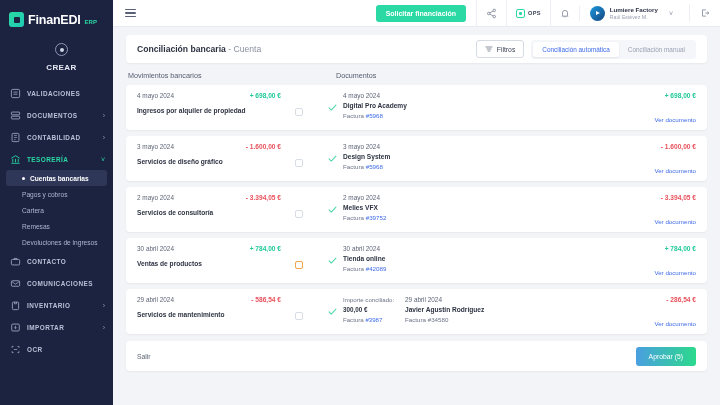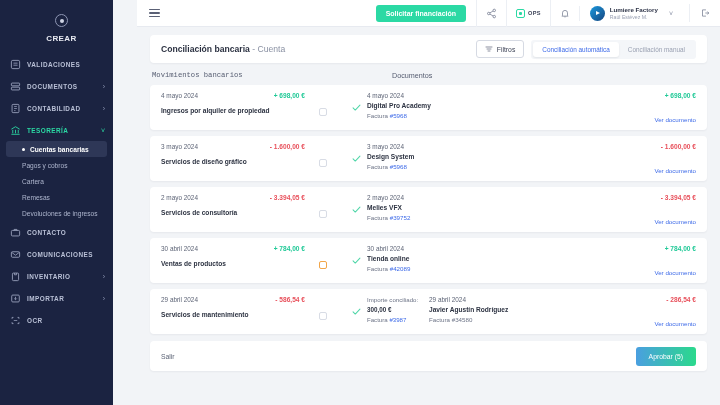--- a/index.html
+++ b/index.html
@@ -58,21 +58,21 @@
   }
   .sub-item .slbl { color: #aeb6ce; font-size: 6.6px; }
   .sub-item.sel {
     background: #2e3757; border-radius: 3px;
     margin: 0 6px 0 6px; padding-left: 16px;
   }
   .sub-item.sel .slbl { color: #ffffff; font-weight: 700; }
   .sub-dot { width: 3px; height: 3px; border-radius: 50%; background: #ffffff; display: block; }
 
   
-  .main { flex: 1; height: 405px; display: flex; flex-direction: column; background: #f2f4f7; padding-left: 24px; }
+  .main { flex: 1; height: 405px; display: flex; flex-direction: column; background: #f2f4f7; }
 
   .topbar {
     height: 27px; background: #fff; display: flex; align-items: center;
     border-bottom: 1px solid #e7eaf0; flex-shrink: 0;
   }
   .burger { padding: 0 10px 0 12px; cursor: pointer; }
   .burger span { display: block; width: 11px; height: 1.4px; background: #5a6075; margin: 2.2px 0; border-radius: 1px; }
   .topbar-spacer { flex: 1; }
   .btn-finance {
     background: #2bd9a4; color: #fff; font-size: 7px; font-weight: 700;
@@ -118,21 +118,21 @@
     border: 1px solid #d6dae3; border-radius: 3px; background: #fff;
     padding: 4px 8px; font-size: 6.8px; color: #3d4356; cursor: pointer;
   }
   .filter-ico { display: block; }
   .tabs { display: flex; margin-left: 7px; background: #f4f6f9; border-radius: 3px; padding: 2px; }
   .tab { font-size: 6.4px; padding: 4px 9px; border-radius: 3px; color: #9aa1b2; cursor: pointer; white-space: nowrap; }
   .tab.active { background: #fff; color: #3d6ae8; box-shadow: 0 1px 2px rgba(16,24,40,.08); }
 
   .col-heads { display: flex; padding: 8px 2px 5px 2px; }
   .col-heads .ch { font-size: 7.2px; color: #555c70; font-weight: 400; }
-  .ch-left { width: 240px; font-family: Liberation Mono, monospace; }
+  .ch-left { width: 208px; }
 
   .rows { display: flex; flex-direction: column; gap: 6px; }
   .row {
     background: #fff; border-radius: 4px; height: 45px;
     display: flex; align-items: stretch;
     box-shadow: 0 1px 2px rgba(16,24,40,.05);
     overflow: hidden;
   }
   .cell-left { width: 195px; padding: 7px 0 0 11px; position: relative; }
   .r-date { font-size: 6.4px; color: #5d6476; margin-bottom: 8px; }
@@ -177,20 +177,27 @@
     color: #fff; font-size: 6.8px; border: none; border-radius: 3px;
     padding: 6px 13px; cursor: pointer;
   }
 </style>
 </head>
 <body>
 
 <div class="app">
 
   <aside class="sidebar">
+    <div class="logo-row">
+      <span class="logo-mark">
+          <i></i>
+        </span>
+      <span class="logo-text">FinanEDI</span>
+      <span class="logo-erp">ERP</span>
+    </div>
 
     <div class="create-row">
       <span class="create-circle">
           <i></i>
         </span>
       <span class="create-label">CREAR</span>
     </div>
 
     <nav class="nav">
       <div class="nav-item">

